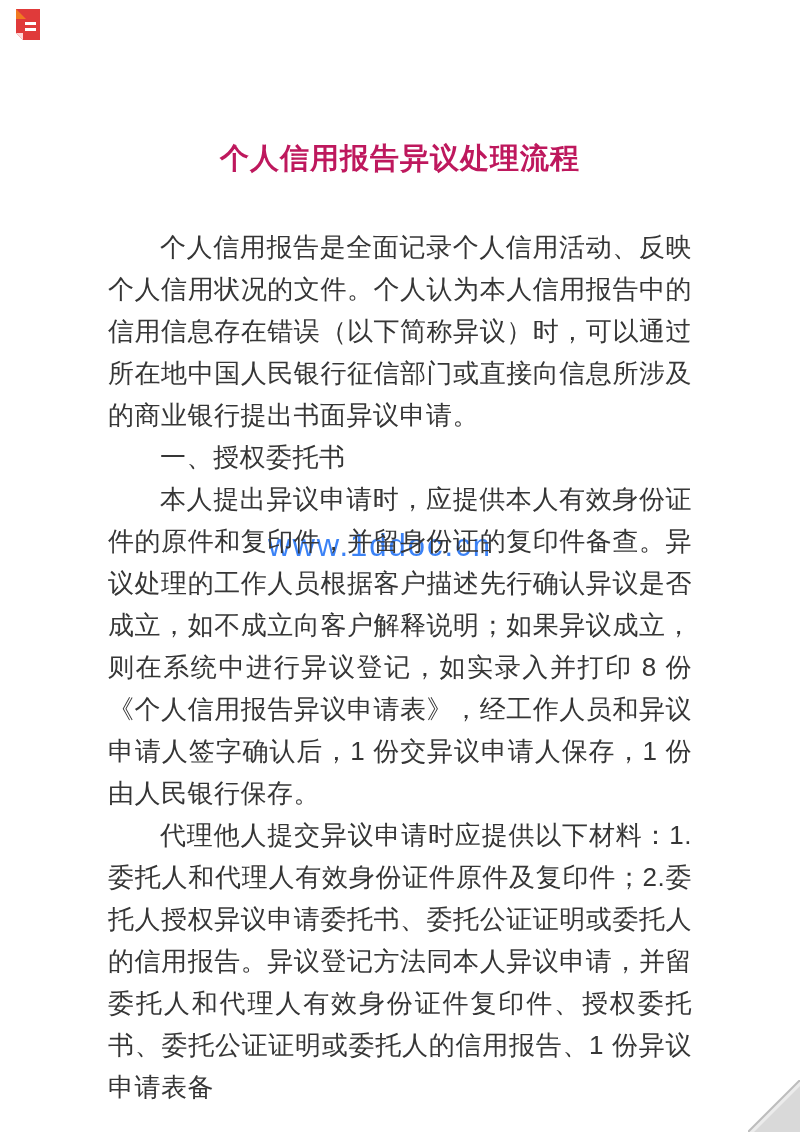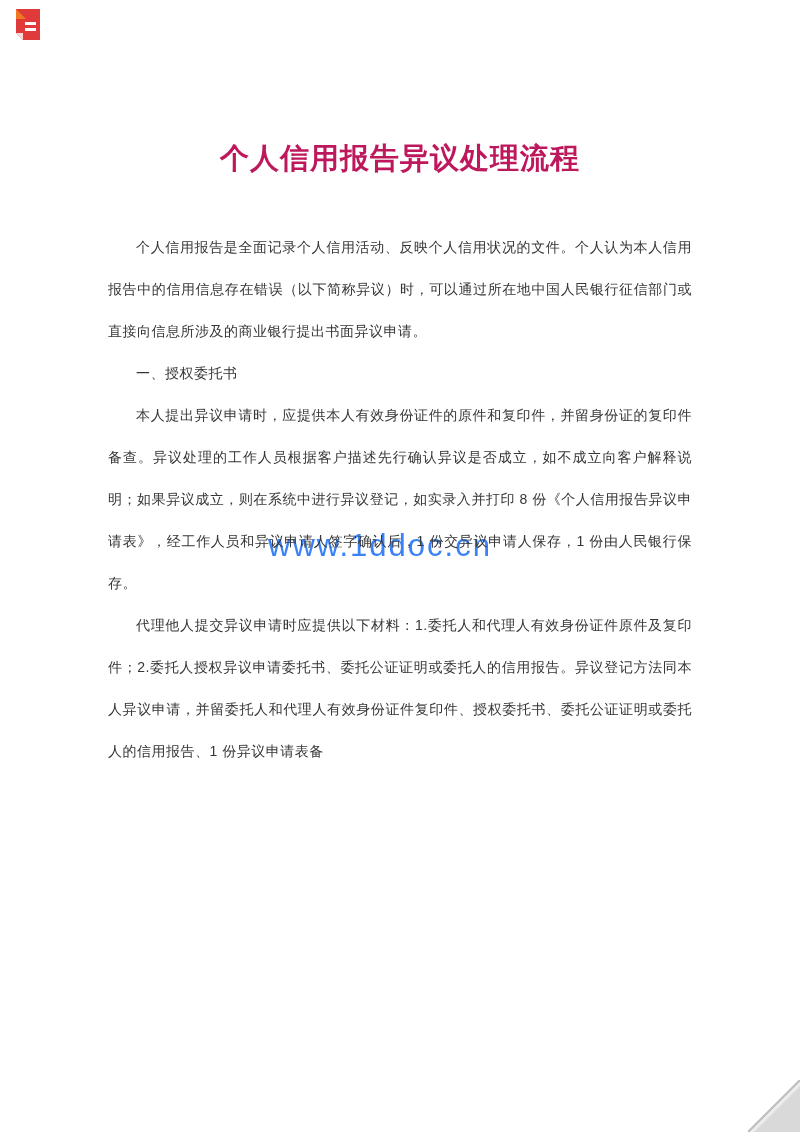--- a/index.html
+++ b/index.html
@@ -34,21 +34,21 @@
     margin: 0 0 44px 0;
     font-size: 29px;
     line-height: 48px;
     font-weight: 700;
     text-align: center;
     color: #be185d;
     letter-spacing: 1px;
   }
   .para, .heading {
     margin: 0;
-    font-size: 14px;
+    font-size: 26px;
     line-height: 42px;
     text-align: justify;
     text-indent: 2em;
     letter-spacing: 0.5px;
   }
   .heading { text-align: left; }
 
   
   .watermark {
     position: absolute;

